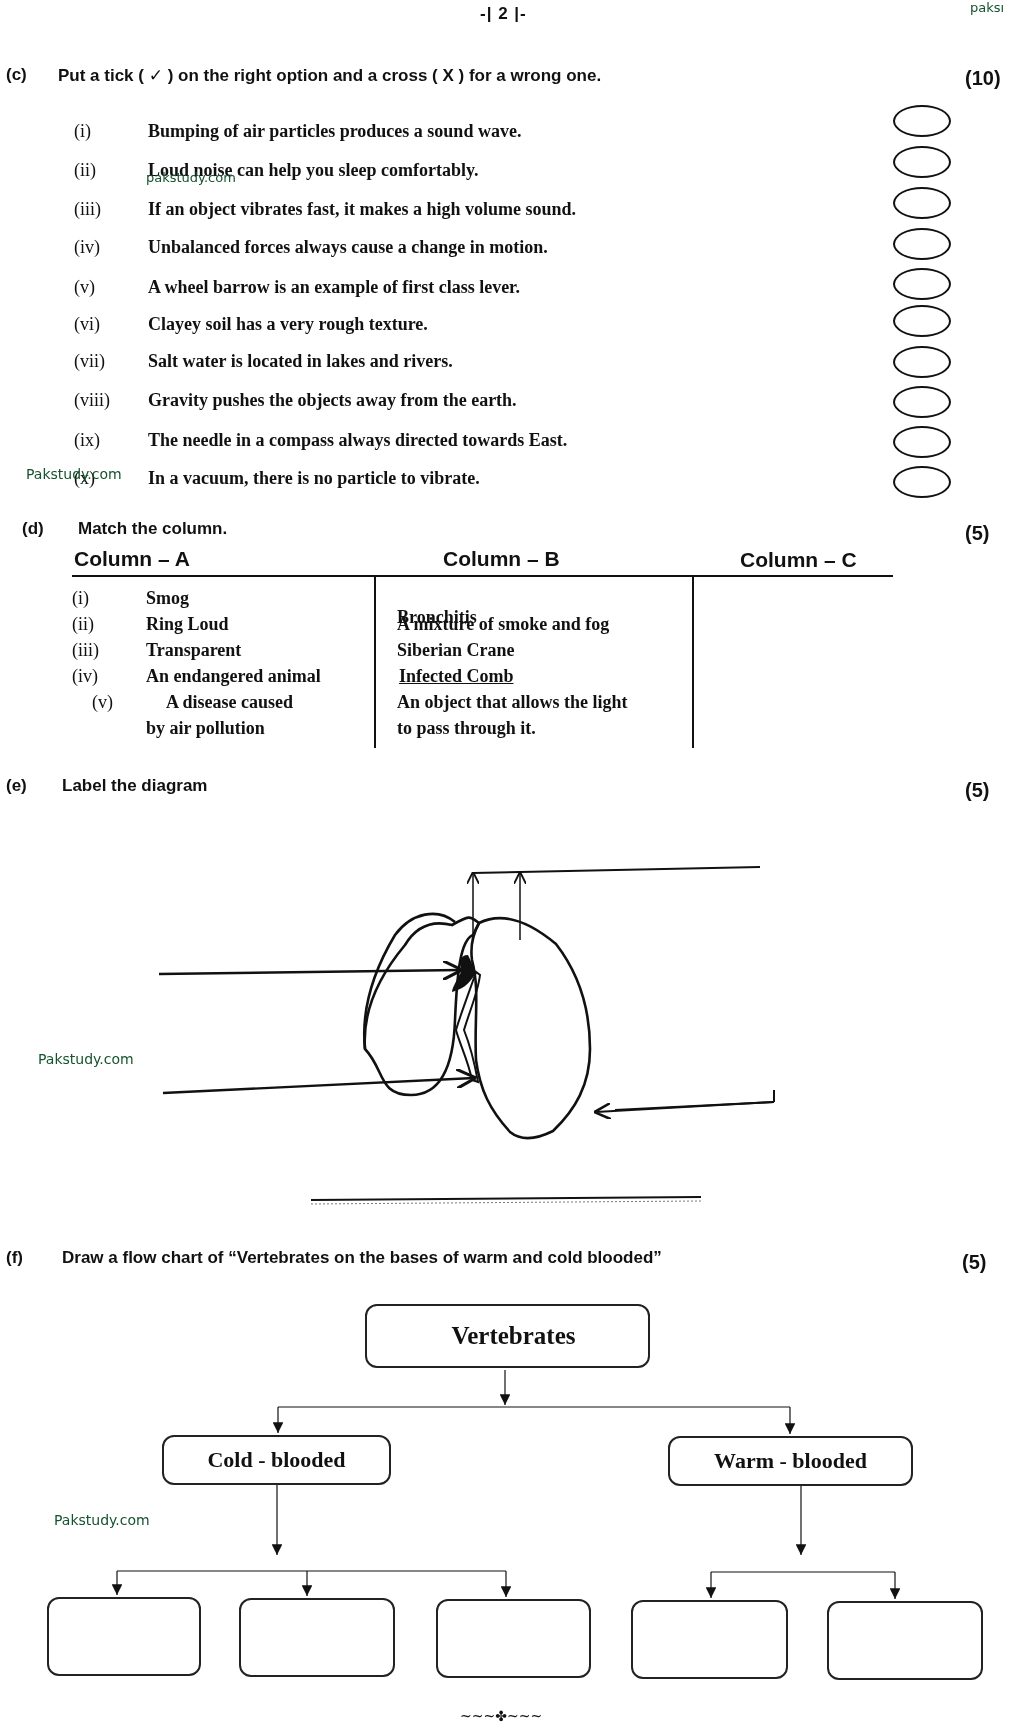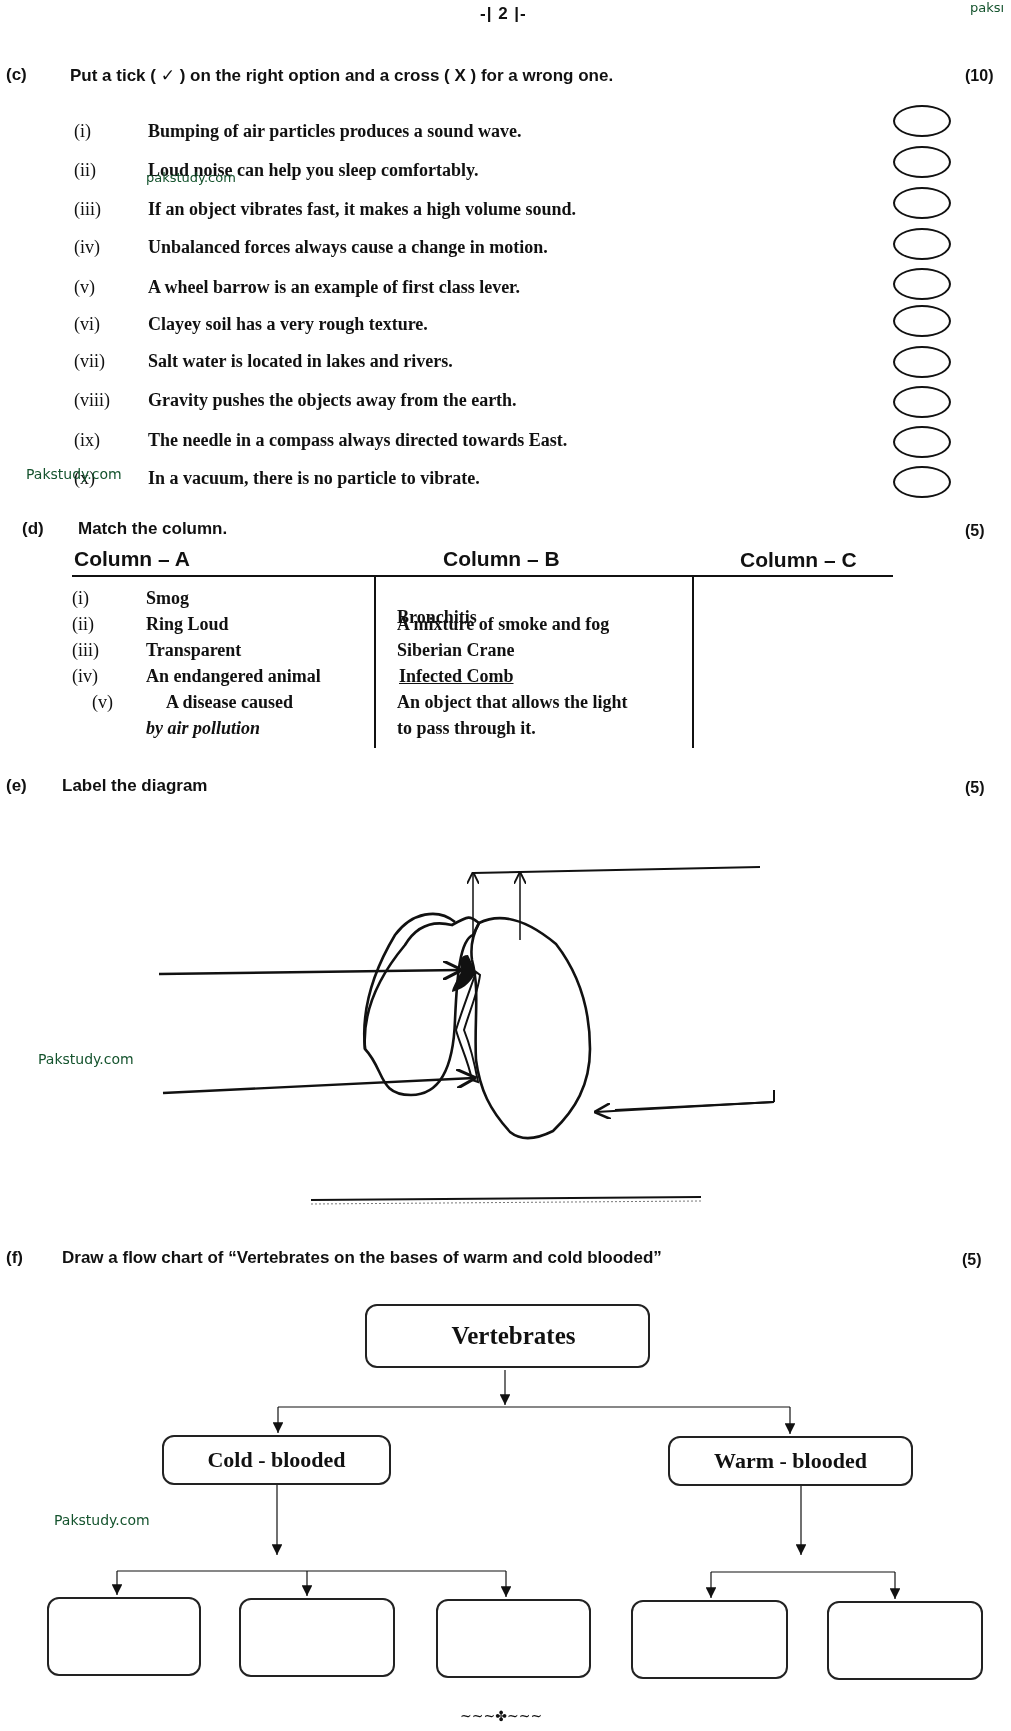--- a/index.html
+++ b/index.html
@@ -3,41 +3,41 @@
 <meta charset="utf-8">
 <style>
   html, body { margin: 0; padding: 0; background: #ffffff; }
   body { width: 1011px; height: 1731px; position: relative; overflow: hidden; color: #111; }
   .abs { position: absolute; }
   .sans { font-family: "Liberation Sans", "DejaVu Sans", sans-serif; font-weight: bold; }
   .serif { font-family: "Liberation Serif", "DejaVu Serif", serif; font-weight: bold; }
   .wm { font-family: "DejaVu Sans", sans-serif; font-weight: normal; color: #14532d; font-size: 14px; }
   .page-num { font-size: 17px; letter-spacing: 1px; }
   .q-head { font-size: 17px; }
-  .marks { font-size: 16px; }
+  .marks { font-size: 20px; }
   .stmt-row { position: absolute; left: 74px; height: 26px; font-size: 18px; }
   .stmt-num { position: absolute; left: 0; top: 0; width: 70px; font-weight: normal; }
   .stmt-text { position: absolute; left: 74px; top: 0; white-space: nowrap; }
   .oval { position: absolute; left: 893px; width: 58px; height: 32px; border: 2px solid #111; border-radius: 50%; box-sizing: border-box; }
   .col-head { font-size: 21px; }
   .match-cell { position: absolute; font-size: 18px; line-height: 26px; white-space: nowrap; }
   .match-num { font-weight: normal; }
   .fc-box { position: absolute; border: 2px solid #222; border-radius: 12px; box-sizing: border-box; display: flex; align-items: center; justify-content: center; background: #fff; }
   .fc-label { font-size: 22px; }
   .line { position: absolute; background: #111; }
   svg { position: absolute; overflow: visible; }
 </style>
 </head>
 <body>
 
 <div class="abs sans page-num" style="left:480px; top:4px;">-| 2 |-</div>
 <div class="abs wm" style="left:970px; top:0px; font-size:13px;">paksı</div>
 
 <div class="abs sans q-head" style="left:6px; top:65px;">(c)</div>
-<div class="abs sans q-head" style="left:70px; top:65px; white-space:nowrap;">Put a tick ( ✓ ) on the right option and a cross ( X ) for a wrong one.</div>
+<div class="abs sans q-head" style="left:58px; top:65px; white-space:nowrap;">Put a tick ( ✓ ) on the right option and a cross ( X ) for a wrong one.</div>
 <div class="abs sans marks" style="left:965px; top:67px;">(10)</div>
 
 <div>
   <div class="stmt-row serif" style="top:121px;">
     <span class="stmt-num">(i)</span>
     <span class="stmt-text">Bumping of air particles produces a sound wave.</span>
   </div>
   <div class="stmt-row serif" style="top:160px;">
     <span class="stmt-num">(ii)</span>
     <span class="stmt-text">Loud noise can help you sleep comfortably.</span>
@@ -103,21 +103,21 @@
 <div class="line" style="left:72px; top:575px; width:821px; height:2px;"></div>
 <div class="line" style="left:374px; top:575px; width:1.5px; height:173px;"></div>
 <div class="line" style="left:692px; top:575px; width:1.5px; height:173px;"></div>
 
 <div>
   <div class="match-cell serif" style="left:72px; top:585px;"><span class="match-num" style="display:inline-block;width:74px;">(i)</span><span>Smog</span></div>
   <div class="match-cell serif" style="left:72px; top:611px;"><span class="match-num" style="display:inline-block;width:74px;">(ii)</span><span>Ring Loud</span></div>
   <div class="match-cell serif" style="left:72px; top:637px;"><span class="match-num" style="display:inline-block;width:74px;">(iii)</span><span>Transparent</span></div>
   <div class="match-cell serif" style="left:72px; top:663px;"><span class="match-num" style="display:inline-block;width:74px;">(iv)</span><span>An endangered animal</span></div>
   <div class="match-cell serif" style="left:72px; top:689px;margin-left:20px;"><span class="match-num" style="display:inline-block;width:74px;">(v)</span><span>A disease caused</span></div>
-  <div class="match-cell serif" style="left:72px; top:715px;font-style:italic;"><span class="match-num" style="display:inline-block;width:74px;"></span><span>by air pollution</span></div>
+  <div class="match-cell serif" style="left:72px; top:715px;"><span class="match-num" style="display:inline-block;width:74px;"></span><span>by air pollution</span></div>
 </div>
 
 <div>
   <div class="match-cell serif" style="left:397px; top:604px;">Bronchitis</div>
   <div class="match-cell serif" style="left:397px; top:611px;">A mixture of smoke and fog</div>
   <div class="match-cell serif" style="left:397px; top:637px;">Siberian Crane</div>
   <div class="match-cell serif" style="left:399px; top:663px;text-decoration:underline;">Infected Comb</div>
   <div class="match-cell serif" style="left:397px; top:689px;">An object that allows the light</div>
   <div class="match-cell serif" style="left:397px; top:715px;">to pass through it.</div>
 </div>

